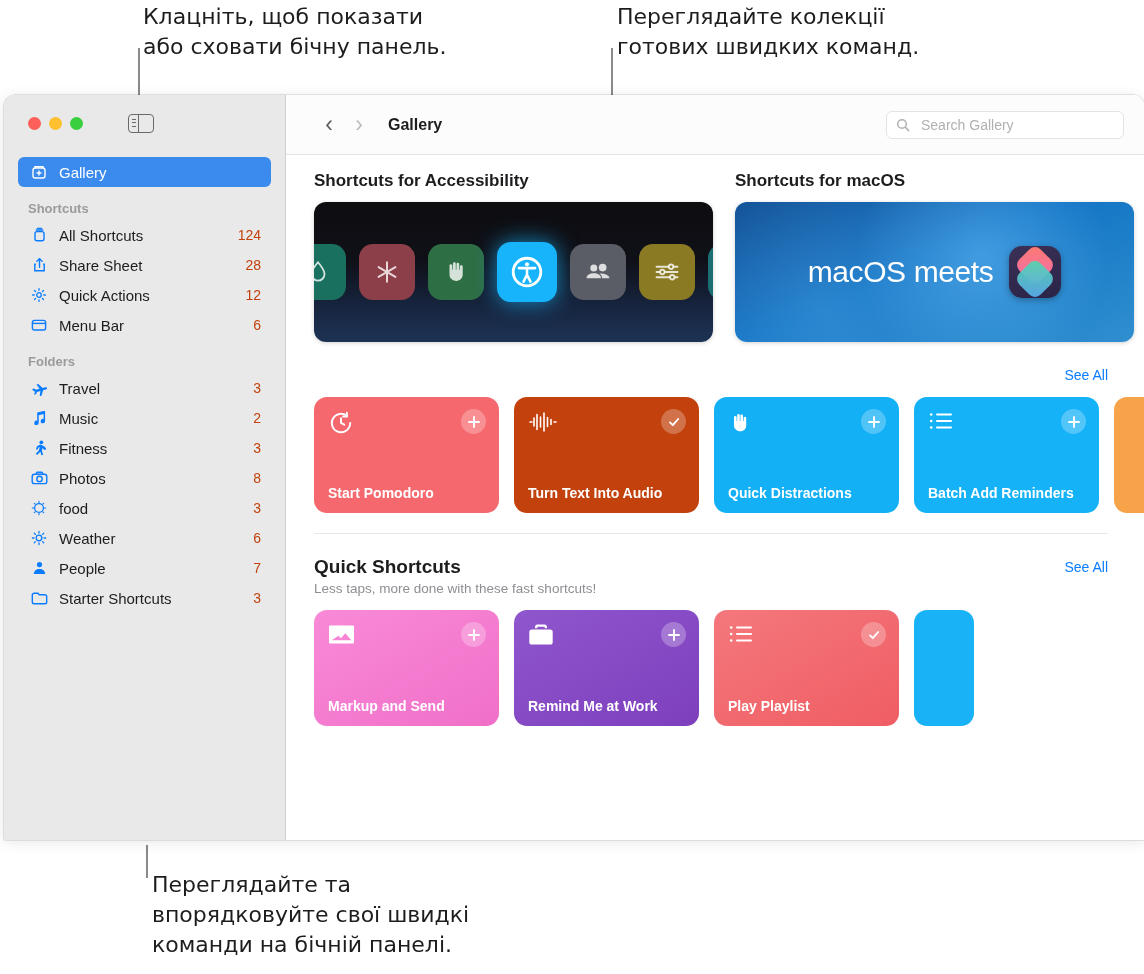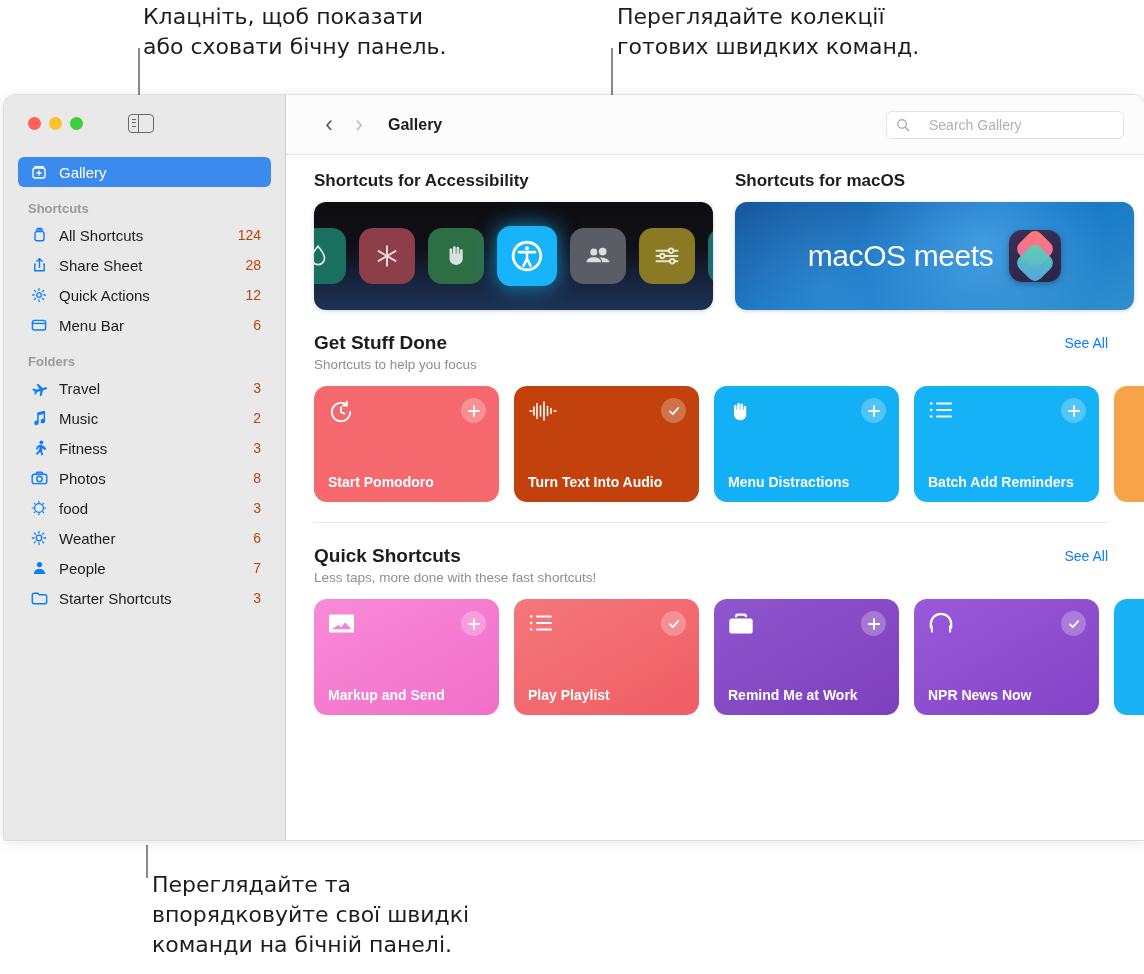--- a/index.html
+++ b/index.html
@@ -136,40 +136,40 @@
     width: 238px; height: 28px;
     border: 1px solid #e3e3e3; border-radius: 6px;
     background: #fff;
     display: flex; align-items: center;
     padding: 0 9px; box-sizing: border-box;
   }
   #search-wrap svg { flex: 0 0 14px; }
   #search-input {
     border: 0; outline: 0; background: transparent;
     font-size: 14px; color: #1d1d1f;
-    margin-left: 17px; width: 100%;
+    margin-left: 9px; width: 100%;
     font-family: "Liberation Sans", sans-serif;
   }
   #search-input::placeholder { color: #b0b0b2; }
 
   #content {
     position: absolute; top: 60px; left: 0; right: 0; bottom: 0;
     overflow: hidden;
     padding: 0 0 0 28px;
   }
 
   
   .banner-row { display: flex; gap: 22px; padding-top: 16px; }
   .banner-col { flex: 0 0 399px; }
   .banner-title {
     font-size: 17px; font-weight: 700; color: #1d1d1f;
     margin-bottom: 11px;
   }
   .banner {
-    height: 108px; border-radius: 12px; position: relative; overflow: hidden;
+    height: 140px; border-radius: 12px; position: relative; overflow: hidden;
     box-shadow: 0 1px 4px rgba(0,0,0,0.18);
   }
   
   .banner.accessibility {
     background: linear-gradient(180deg,#0d0d10 0%, #101018 42%, #16233c 72%, #1d3354 100%);
   }
   .acc-icons {
     position: absolute; top: 50%; left: -24px; right: -24px;
     transform: translateY(-50%);
     display: flex; align-items: center; gap: 13px;
@@ -500,24 +500,20 @@
                 <i class="a"></i>
                   <i class="b"></i>
               </div>
             </div>
           </div>
 
         </div>
 
         <div class="section">
           <div class="section-head">
-            <div>
-              <div class="section-title">Get Stuff Done</div>
-              <div class="section-sub">Shortcuts to help you focus</div>
-            </div>
             <div class="see-all">See All</div>
           </div>
 
           <div class="card-row">
             <div class="card" style="background:#f4686e">
               <span class="c-ic">
                 <svg width="26" height="26" viewBox="0 0 24 24" fill="none" stroke="#fff" stroke-width="1.8" stroke-linecap="round">
                   <path d="M20.5 12a8.5 8.5 0 1 1-3.3-6.7"></path>
                     <path d="M17.4 2.6V6h-3.4"></path>
                     <path d="M12 7.6V12l3 1.6"></path>
@@ -549,21 +545,21 @@
               <span class="c-ic">
                 <svg width="24" height="26" viewBox="0 0 24 24" fill="#fff">
                   <path d="M6 11V6.2a1.3 1.3 0 0 1 2.6 0V10h.6V4.3a1.3 1.3 0 0 1 2.6 0V10h.6V4.8a1.3 1.3 0 0 1 2.6 0V10h.6V7a1.3 1.3 0 0 1 2.6 0v7.4c0 3.3-2.4 5.8-5.8 5.8S6.4 18 6 15.2z"></path>
                 </svg>
               </span>
               <span class="c-badge">
                 <svg width="14" height="14" viewBox="0 0 14 14" stroke="#fff" stroke-width="1.9" stroke-linecap="round">
                     <path d="M7 2v10M2 7h10"></path>
                   </svg>
               </span>
-              <span class="c-title">Menu Distractions</span>
+              <span class="c-title">Quick Distractions</span>
             </div>
 
             <div class="card" style="background:#16b2f7">
               <span class="c-ic">
                 <svg width="26" height="22" viewBox="0 0 26 22" stroke="#fff" stroke-width="2" stroke-linecap="round">
                   <path d="M9 4.5h14M9 11h14M9 17.5h14"></path>
                   <circle cx="3.2" cy="4.5" r="1.3" fill="#fff" stroke="none"></circle>
                   <circle cx="3.2" cy="11" r="1.3" fill="#fff" stroke="none"></circle>
                   <circle cx="3.2" cy="17.5" r="1.3" fill="#fff" stroke="none"></circle>
                 </svg>
@@ -600,67 +596,52 @@
                 </svg>
               </span>
               <span class="c-badge">
                 <svg width="14" height="14" viewBox="0 0 14 14" stroke="#fff" stroke-width="1.9" stroke-linecap="round">
                     <path d="M7 2v10M2 7h10"></path>
                   </svg>
               </span>
               <span class="c-title">Markup and Send</span>
             </div>
 
+            <div class="card" style="background:linear-gradient(150deg,#8f56cd,#7e3fbd)">
+              <span class="c-ic">
+                <svg width="26" height="24" viewBox="0 0 26 24" fill="#fff">
+                  <path d="M9.4 1.6h7.2c1.4 0 2.4 1 2.4 2.3v1.4h-2.3V4.3c0-.3-.2-.5-.5-.5H9.8c-.3 0-.5.2-.5.5v1h-2.3V3.9c0-1.3 1-2.3 2.4-2.3z"></path>
+                  <rect x="1.3" y="6.5" width="23.4" height="15" rx="2.6"></rect>
+                </svg>
+              </span>
+              <span class="c-badge">
+                <svg width="14" height="14" viewBox="0 0 14 14" stroke="#fff" stroke-width="1.9" stroke-linecap="round">
+                    <path d="M7 2v10M2 7h10"></path>
+                  </svg>
+              </span>
+              <span class="c-title">Remind Me at Work</span>
+            </div>
+
             <div class="card" style="background:linear-gradient(150deg,#f4787c,#ef5d63)">
               <span class="c-ic">
                 <svg width="26" height="22" viewBox="0 0 26 22" stroke="#fff" stroke-width="2" stroke-linecap="round">
                   <path d="M9 4.5h14M9 11h14M9 17.5h14"></path>
                   <circle cx="3.2" cy="4.5" r="1.3" fill="#fff" stroke="none"></circle>
                   <circle cx="3.2" cy="11" r="1.3" fill="#fff" stroke="none"></circle>
                   <circle cx="3.2" cy="17.5" r="1.3" fill="#fff" stroke="none"></circle>
                 </svg>
               </span>
               <span class="c-badge">
                 <svg width="14" height="14" viewBox="0 0 14 14" fill="none" stroke="#fff" stroke-width="1.9" stroke-linecap="round" stroke-linejoin="round">
                     <path d="M3 7.4l2.8 2.8L11.2 4"></path>
                   </svg>
               </span>
               <span class="c-title">Play Playlist</span>
             </div>
 
-            <div class="card" style="background:linear-gradient(150deg,#8f56cd,#7e3fbd)">
-              <span class="c-ic">
-                <svg width="26" height="24" viewBox="0 0 26 24" fill="#fff">
-                  <path d="M9.4 1.6h7.2c1.4 0 2.4 1 2.4 2.3v1.4h-2.3V4.3c0-.3-.2-.5-.5-.5H9.8c-.3 0-.5.2-.5.5v1h-2.3V3.9c0-1.3 1-2.3 2.4-2.3z"></path>
-                  <rect x="1.3" y="6.5" width="23.4" height="15" rx="2.6"></rect>
-                </svg>
-              </span>
-              <span class="c-badge">
-                <svg width="14" height="14" viewBox="0 0 14 14" stroke="#fff" stroke-width="1.9" stroke-linecap="round">
-                    <path d="M7 2v10M2 7h10"></path>
-                  </svg>
-              </span>
-              <span class="c-title">Remind Me at Work</span>
-            </div>
-
-            <div class="card" style="background:linear-gradient(150deg,#9a59da,#8443c6)">
-              <span class="c-ic">
-                <svg width="26" height="24" viewBox="0 0 26 24" fill="none" stroke="#fff" stroke-width="2.2" stroke-linecap="round">
-                  <path d="M2.8 15.5V12a10.2 10.2 0 0 1 20.4 0v3.5"></path>
-                  <path d="M2.8 13.6h2.1v7H4a1.2 1.2 0 0 1-1.2-1.2z" fill="#fff" stroke="none"></path>
-                  <path d="M21.1 13.6h2.1v5.8A1.2 1.2 0 0 1 22 20.6h-.9z" fill="#fff" stroke="none"></path>
-                </svg>
-              </span>
-              <span class="c-badge">
-                <svg width="14" height="14" viewBox="0 0 14 14" fill="none" stroke="#fff" stroke-width="1.9" stroke-linecap="round" stroke-linejoin="round">
-                    <path d="M3 7.4l2.8 2.8L11.2 4"></path>
-                  </svg>
-              </span>
-              <span class="c-title">NPR News Now</span>
-            </div>
 
             <div class="card partial" style="background:#19b2f7"></div>
           </div>
         </div>
 
       </div>
     </div>
   </div>
 </div>
 

